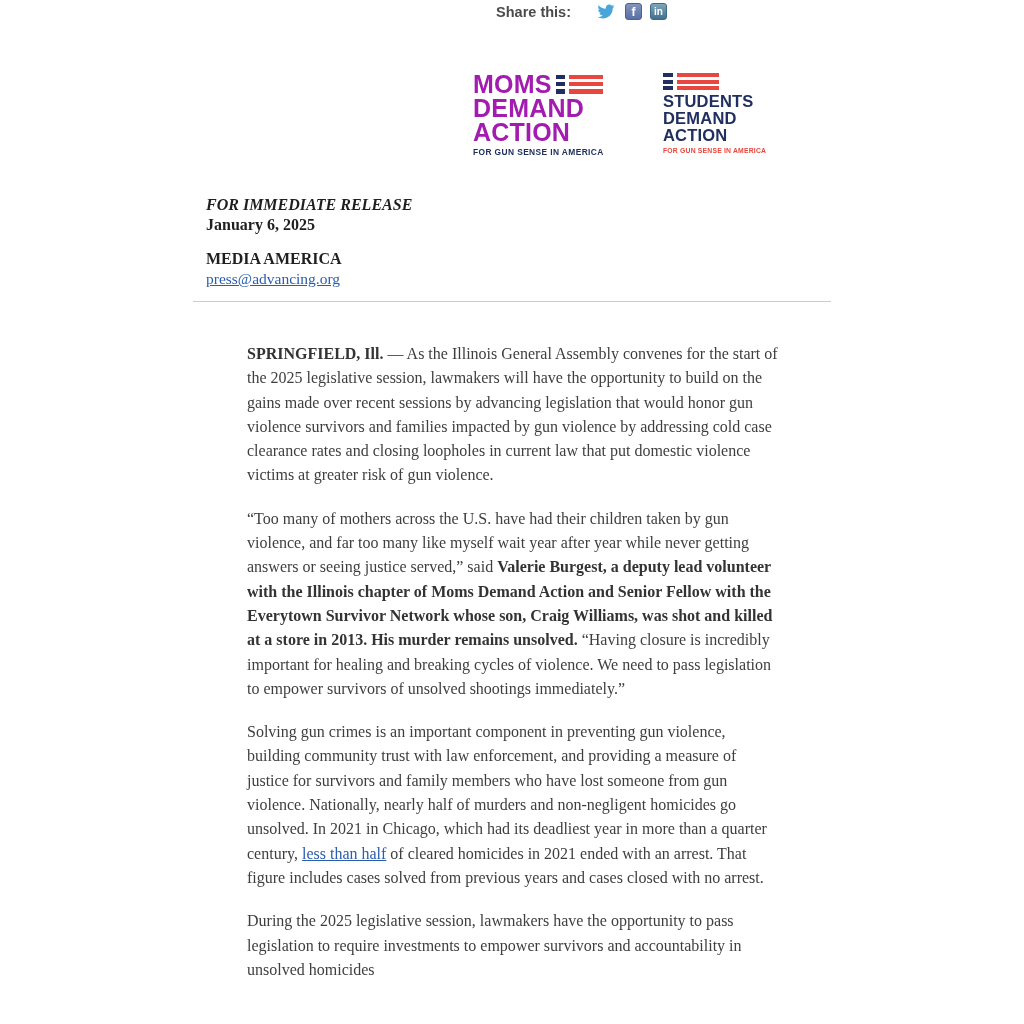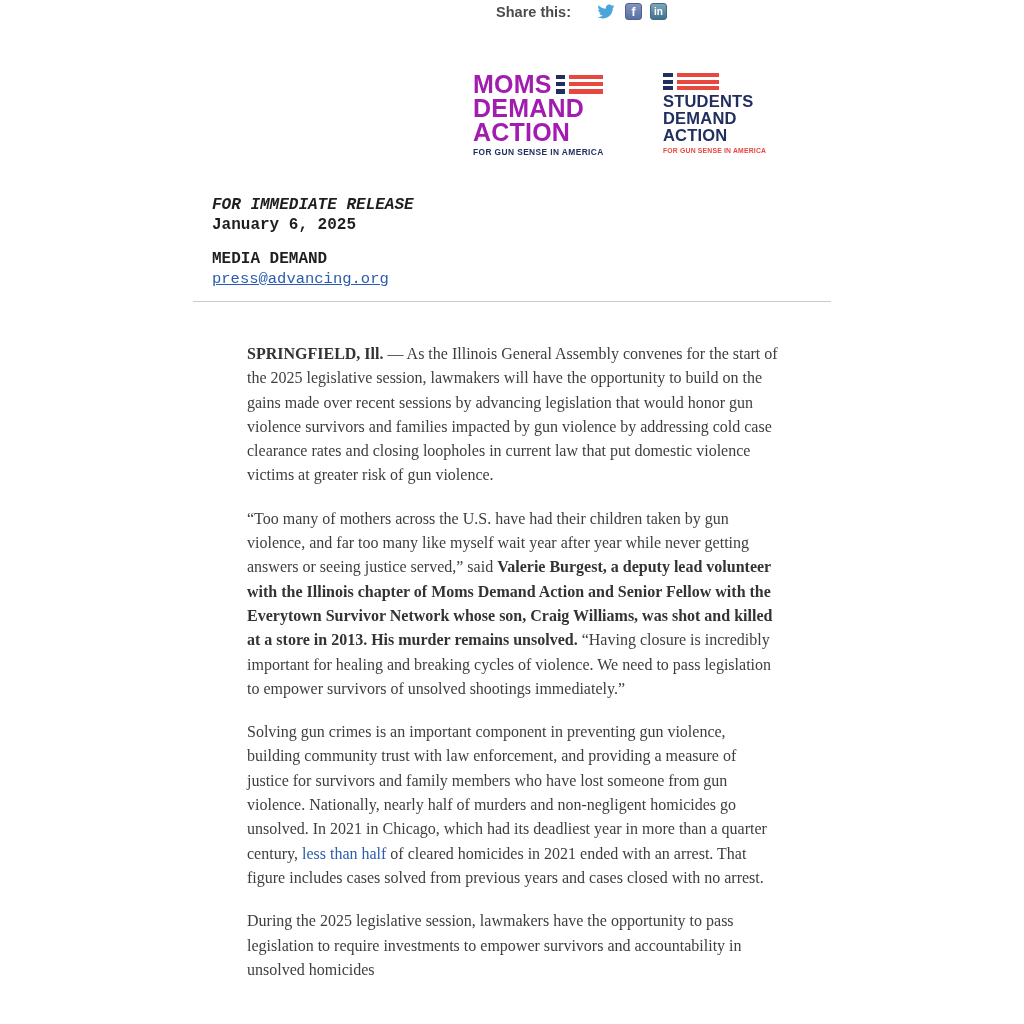--- a/index.html
+++ b/index.html
@@ -46,34 +46,34 @@
 
   .logo-students { left:663px; top:73px; width:95px; }
   .flag-st { height:17px; width:56px; margin-bottom:3px; }
   .flag-st .union { width:10px; }
   .flag-st .stripes { width:42px; margin-left:4px; }
   .flag-st span { height:4px; }
   .st-word { font-family:"Liberation Sans", sans-serif; font-weight:900; font-size:16.5px; line-height:17px; letter-spacing:0.2px; color:#202f5f; white-space:nowrap; }
   .st-tag { margin-top:3px; font-family:"Liberation Sans", sans-serif; font-weight:bold; font-size:6.8px; letter-spacing:0.2px; color:#e8473f; white-space:nowrap; }
 
   
-  .release { position:absolute; left:212px; top:195px; color:#1f1f1f;font-family:Liberation Mono, monospace; }
+  .release { position:absolute; left:206px; top:195px; color:#1f1f1f; }
   .release p { font-size:16px; line-height:20px; font-weight:bold; }
   .release .status { font-style:italic; }
   .release .contact-label { margin-top:14px; }
   .release a { font-weight:normal; font-size:15.5px; color:#2a5caf; text-decoration:underline; cursor:pointer; }
 
   .rule { position:absolute; left:193px; top:301px; width:638px; border:none; border-top:1px solid #cccccc; }
 
   
   .article { position:absolute; left:247px; top:342px; width:531px; }
   .headline { font-size:15.5px; font-weight:bold; line-height:24.3px; text-align:center; color:#2d2d2d; margin:0 0 19px; }
   .body-para { font-size:16px; line-height:24.3px; color:#3e3e3e; margin:0 0 19px; }
   .body-para .b { font-weight:bold; color:#333333; }
-  .body-para a { color:#2a5caf; cursor:pointer; }
+  .body-para a { color:#2a5caf; text-decoration:underline; cursor:pointer; }
 </style>
 </head>
 <body>
 
 <div class="page">
 
   <div class="share-bar">
     <span class="share-label">Share this:</span>
     <a class="s-icon twitter">
       <svg width="20" height="17" viewBox="0 0 24 24">
@@ -125,21 +125,21 @@
     </div>
     <div class="st-word">STUDENTS</div>
     <div class="st-word">DEMAND</div>
     <div class="st-word">ACTION</div>
     <div class="st-tag">FOR GUN SENSE IN AMERICA</div>
   </a>
 
   <div class="release">
     <p class="status">FOR IMMEDIATE RELEASE</p>
     <p class="date">January 6, 2025</p>
-    <p class="contact-label">MEDIA DEMAND</p>
+    <p class="contact-label">MEDIA AMERICA</p>
     <p><a>press@advancing.org</a></p>
   </div>
 
   <hr class="rule">
 
   <div class="article">
     <div>
         <p class="body-para"><span class="b">SPRINGFIELD, Ill. </span><span> —  As the Illinois General Assembly convenes for the start of the 2025 legislative session, lawmakers will have the opportunity to build on the gains made over recent sessions by advancing legislation that would honor gun violence survivors and families impacted by gun violence by addressing cold case clearance rates and closing loopholes in current law that put domestic violence victims at greater risk of gun violence.</span></p>
         <p class="body-para"><span>“Too many of mothers across the U.S. have had their children taken by gun violence, and far too many like myself wait year after year while never getting answers or seeing justice served,” said </span><span class="b">Valerie Burgest, a deputy lead volunteer with the Illinois chapter of Moms Demand Action and Senior Fellow with the Everytown Survivor Network whose son, Craig Williams, was shot and killed at a store in 2013. His murder remains unsolved.</span><span> “Having closure is incredibly important for healing and breaking cycles of violence. We need to pass legislation to empower survivors of unsolved shootings immediately.”</span></p>
         <p class="body-para"><span>Solving gun crimes is an important component in preventing gun violence, building community trust with law enforcement, and providing a measure of justice for survivors and family members who have lost someone from gun violence. Nationally, nearly half of murders and non-negligent homicides go unsolved. In 2021 in Chicago, which had its deadliest year in more than a quarter century, </span><a>less than half</a><span> of cleared homicides in 2021 ended with an arrest. That figure includes cases solved from previous years and cases closed with no arrest.</span></p>

